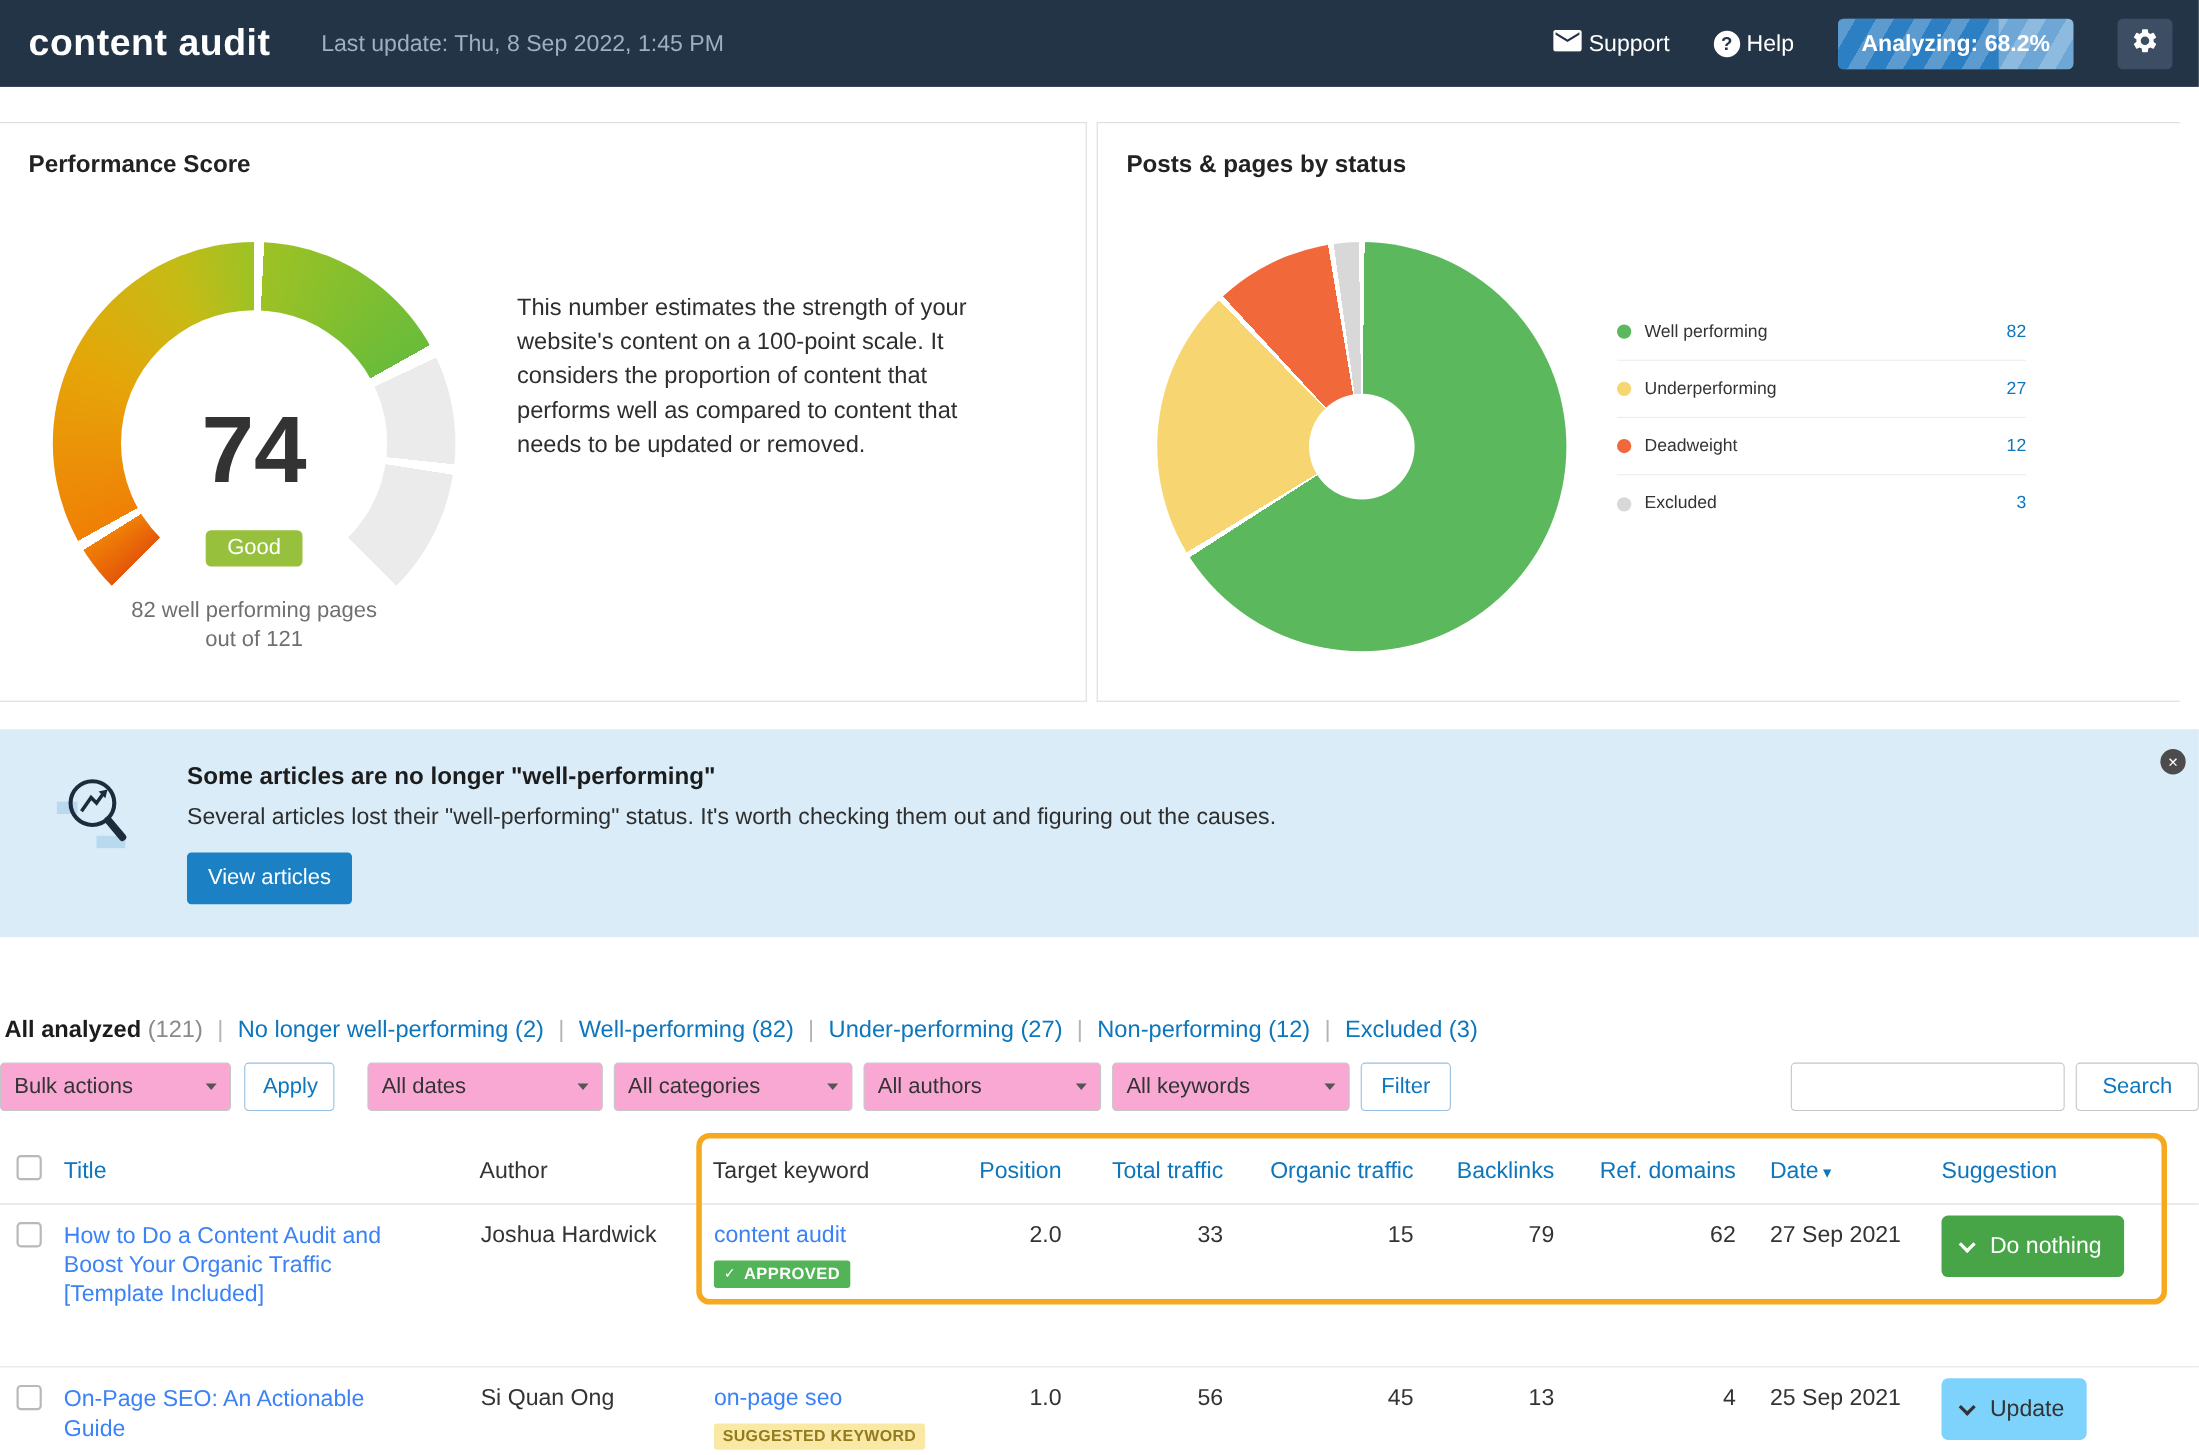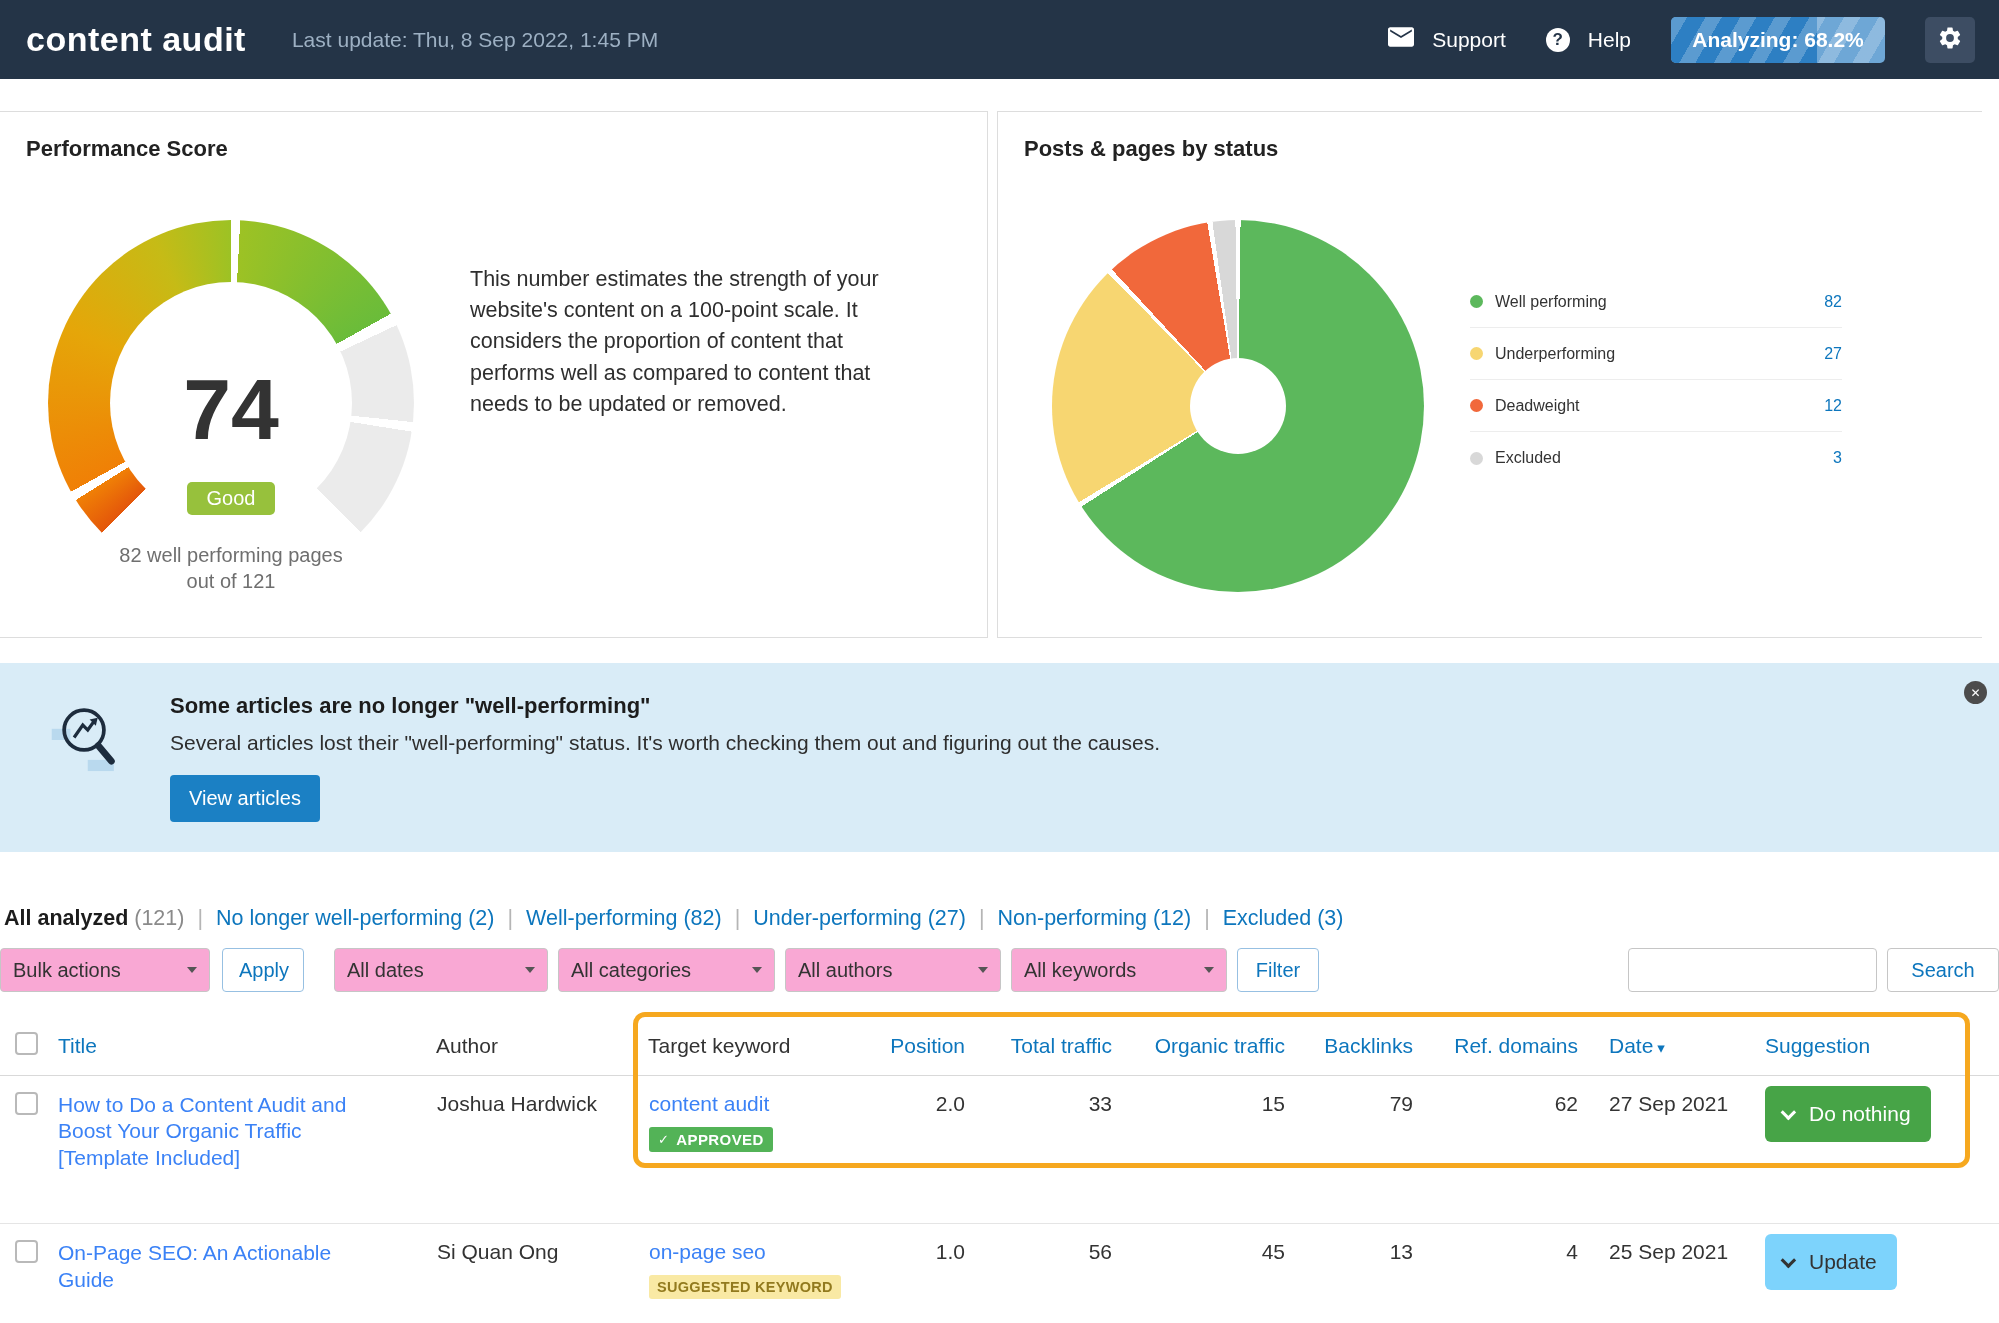--- a/index.html
+++ b/index.html
@@ -8,21 +8,21 @@
     width:1999px; height:1323px; overflow:hidden; position:relative;
     background:#fff; color:#333;
     font-family:"Liberation Sans","DejaVu Sans",sans-serif;
   }
 
   
   .navbar { height:79px; background:#243447; display:flex; align-items:center; padding:0 24px 0 26px; }
   .logo { font-size:34px; font-weight:bold; color:#fff; letter-spacing:.5px; }
   .last-update { margin-left:46px; font-size:21px; color:#9db0c3; }
   .nav-right { margin-left:auto; display:flex; align-items:center; gap:40px; }
-  .nav-item { display:flex; align-items:center; gap:18px; color:#fff; font-size:21px; cursor:pointer; }
+  .nav-item { display:flex; align-items:center; gap:6px; color:#fff; font-size:21px; cursor:pointer; }
   .help-circle { width:24px; height:24px; border-radius:50%; background:#fff; color:#243447; font-weight:bold; font-size:17px; display:flex; align-items:center; justify-content:center; }
   .analyzing { position:relative; width:214px; height:46px; border-radius:5px; overflow:hidden; background:#6ea7d6; cursor:pointer; }
   .analyzing-fill { position:absolute; left:0; top:0; bottom:0; background:#2d7fc3; }
   .analyzing-stripes { position:absolute; inset:0; background:repeating-linear-gradient(120deg, rgba(255,255,255,.22) 0 14px, rgba(255,255,255,0) 14px 30px); }
   .analyzing-label { position:absolute; inset:0; display:flex; align-items:center; justify-content:center; color:#fff; font-weight:bold; font-size:21px; }
   .gear-btn { width:50px; height:46px; background:#3d4d63; border-radius:5px; display:flex; align-items:center; justify-content:center; cursor:pointer; }
 
   
   .cards { display:flex; gap:9px; margin-top:32px; }
   .card { background:#fff; border:1px solid #ddd; height:527px; position:relative; }
@@ -49,21 +49,21 @@
   
   .banner { margin-top:25px; height:189px; background:#d9ecf7; position:relative; }
   .banner-icon { position:absolute; left:50px; top:36px; }
   .banner-content { position:absolute; left:170px; top:30px; }
   .banner-title { font-size:22px; font-weight:bold; color:#1c1c1c; }
   .banner-body { margin-top:12px; font-size:21px; color:#2e2e2e; }
   .banner-btn { margin-top:20px; display:inline-block; background:#1b80c4; color:#fff; font-size:20px; padding:12px 19px; border-radius:4px; border:none; cursor:pointer; }
   .banner-close { position:absolute; right:12px; top:18px; width:23px; height:23px; border-radius:50%; background:#4c4c4c; color:#fff; display:flex; align-items:center; justify-content:center; font-size:12px; cursor:pointer; }
 
   
-  .tabs { margin-top:54px; padding-left:4px; font-size:21.5px; display:flex; align-items:center; gap:10px; white-space:nowrap; }
+  .tabs { margin-top:72px; padding-left:4px; font-size:21.5px; display:flex; align-items:center; gap:10px; white-space:nowrap; }
   .tab-active-label { font-weight:bold; color:#1c1c1c; }
   .tab-count-muted { color:#8a8a8a; }
   .tab-sep { color:#b5b5b5; margin:0 3px; }
   .tab-link { color:#0d76bd; cursor:pointer; text-decoration:none; }
 
   
   .controls { margin-top:17px; display:flex; align-items:center; height:44px; }
   .sel { height:44px; border:1px solid #c6c6c6; border-radius:4px; background:#f9a8d4; display:flex; align-items:center; justify-content:space-between; padding:0 12px; font-size:20px; color:#333; cursor:pointer; }
   .caret { width:0; height:0; border-left:5px solid transparent; border-right:5px solid transparent; border-top:6px solid #555; margin-left:10px; }
   .btn-light { height:44px; background:#fff; border:1px solid #97c0e2; color:#0d76bd; border-radius:4px; font-size:20px; padding:0 16px; cursor:pointer; }

